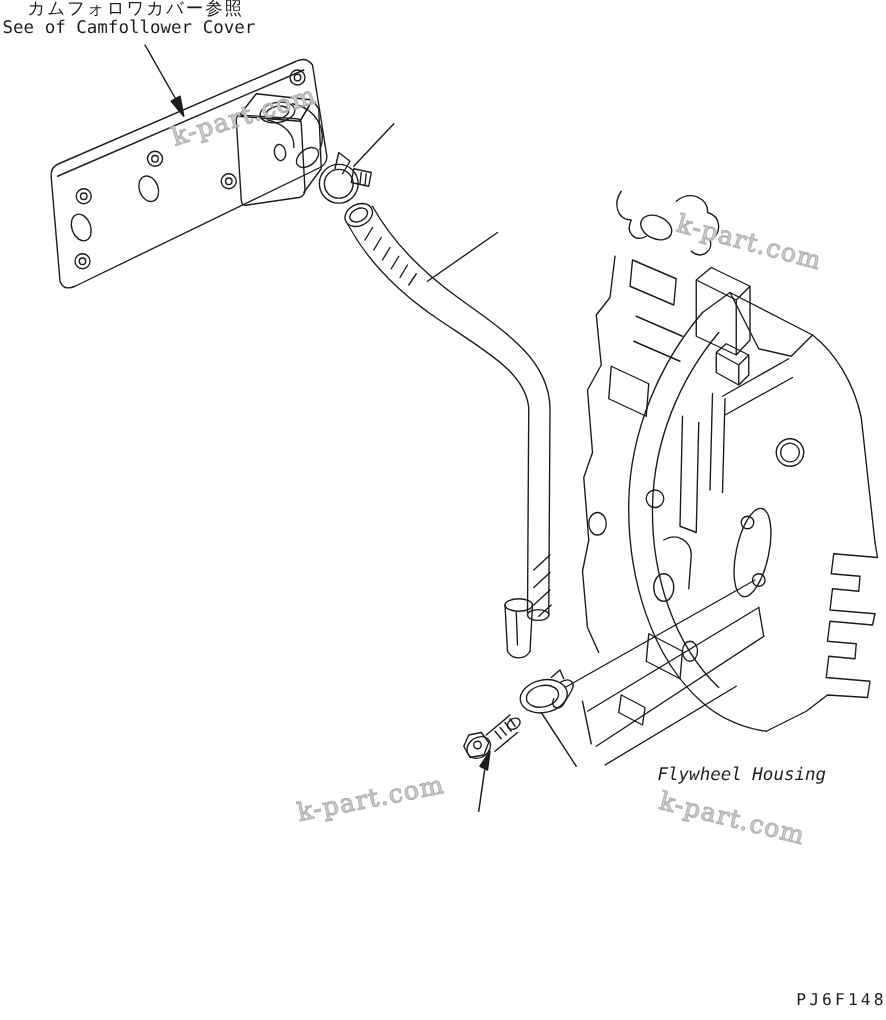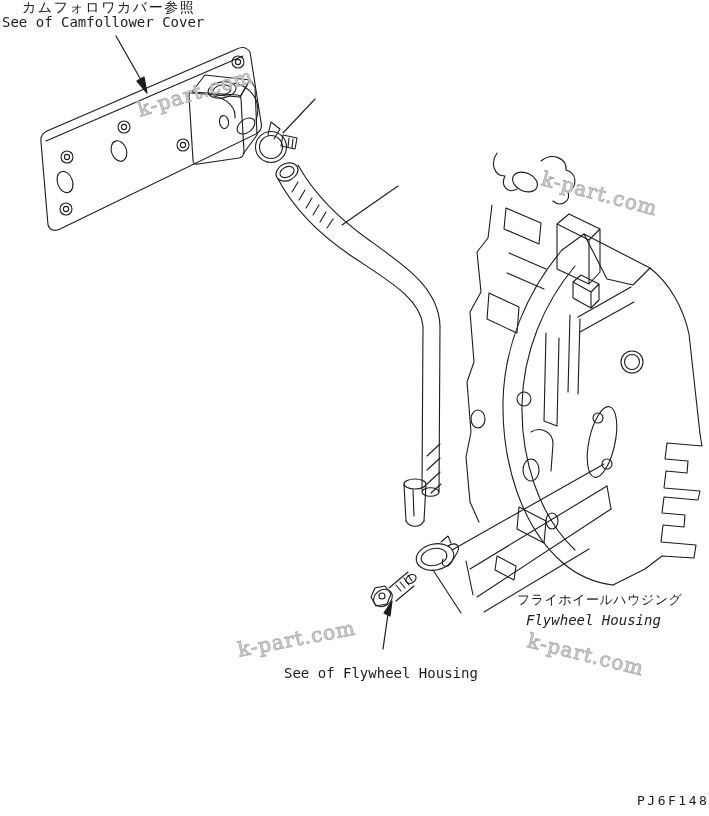--- a/index.html
+++ b/index.html
@@ -188,19 +188,17 @@
   </svg>
 
   <div class="watermark wm1">k-part.com</div>
   <div class="watermark wm2">k-part.com</div>
   <div class="watermark wm3">k-part.com</div>
   <div class="watermark wm4">k-part.com</div>
 
   <div class="txt mono" style="left:2px;top:15px;">See of Camfollower Cover</div>
   <div class="txt jp" style="left:22px;top:0px;font-size:14px;">カムフォロワカバー参照</div>
 
-  <div class="txt jp" style="left:517px;top:593px;font-size:13px;letter-spacing:0.5px;">フライホイールハウジング</div>
   <div class="txt mono" style="left:526px;top:613px;font-style:italic;">Flywheel Housing</div>
 
-  <div class="txt mono" style="left:284px;top:666px;">See of Flywheel Housing</div>
 
   <div class="txt mono code" style="left:637px;top:794px;">PJ6F148</div>
 </div>
 
 </body></html>

